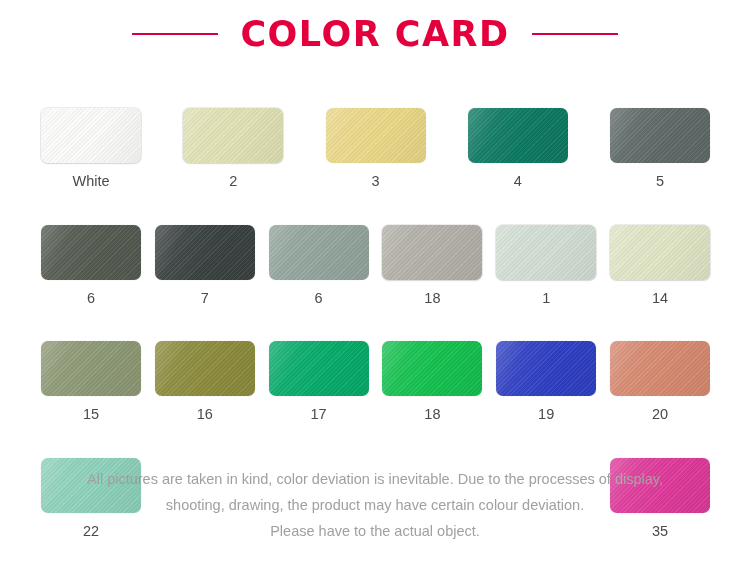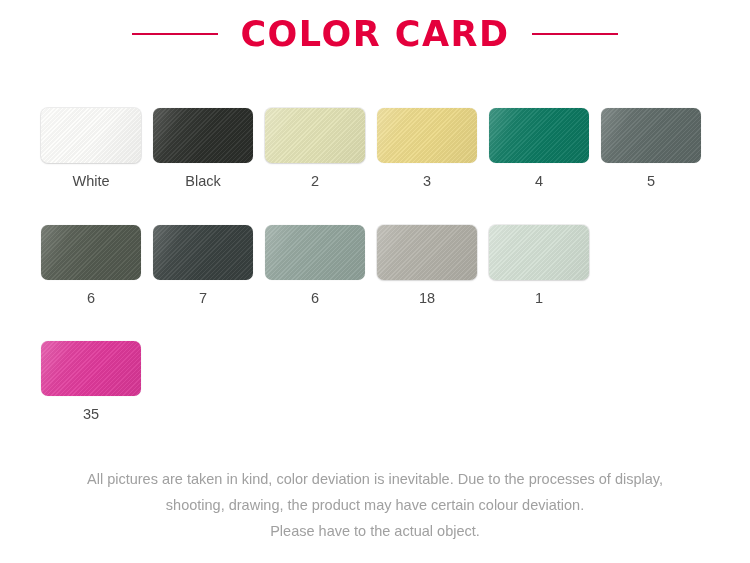--- a/index.html
+++ b/index.html
@@ -49,20 +49,21 @@
   .grid {
     position: absolute;
     left: 41px;
     top: 108px;
     width: 669px;
   }
   .row {
     display: flex;
     gap: 12px;
     margin-bottom: 36px;
+    justify-content: space-between;
   }
   .cell {
     width: 100px;
     display: flex;
     flex-direction: column;
     align-items: center;
   }
   .swatch {
     position: relative;
     width: 100px;
@@ -132,24 +133,20 @@
     <div class="rule" style="background: rgb(214, 0, 63);"></div>
   </div>
 
   <div class="grid">
       <div class="row">
         <div class="cell">
           <div class="swatch light" style="background: rgb(253, 253, 251);"></div>
           <div class="label">White</div>
         </div>
         <div class="cell">
-          <div class="swatch" style="background: rgb(44, 47, 43);"></div>
-          <div class="label">Black</div>
-        </div>
-        <div class="cell">
           <div class="swatch light" style="background: rgb(227, 227, 182);"></div>
           <div class="label">2</div>
         </div>
         <div class="cell">
           <div class="swatch" style="background: rgb(236, 217, 136);"></div>
           <div class="label">3</div>
         </div>
         <div class="cell">
           <div class="swatch" style="background: rgb(13, 122, 98);"></div>
           <div class="label">4</div>
@@ -173,22 +170,56 @@
           <div class="label">6</div>
         </div>
         <div class="cell">
           <div class="swatch light" style="background: rgb(180, 178, 169);"></div>
           <div class="label">18</div>
         </div>
         <div class="cell">
           <div class="swatch light" style="background: rgb(211, 224, 212);"></div>
           <div class="label">1</div>
         </div>
-      </div>
-      <div class="row">
+        <div class="cell">
+          <div class="swatch light" style="background: rgb(226, 231, 199);"></div>
+          <div class="label">14</div>
+        </div>
+      </div>
+      <div class="row">
+        <div class="cell">
+          <div class="swatch" style="background: rgb(142, 154, 118);"></div>
+          <div class="label">15</div>
+        </div>
+        <div class="cell">
+          <div class="swatch" style="background: rgb(141, 140, 62);"></div>
+          <div class="label">16</div>
+        </div>
+        <div class="cell">
+          <div class="swatch" style="background: rgb(6, 172, 107);"></div>
+          <div class="label">17</div>
+        </div>
+        <div class="cell">
+          <div class="swatch" style="background: rgb(20, 194, 79);"></div>
+          <div class="label">18</div>
+        </div>
+        <div class="cell">
+          <div class="swatch" style="background: rgb(47, 63, 196);"></div>
+          <div class="label">19</div>
+        </div>
+        <div class="cell">
+          <div class="swatch" style="background: rgb(216, 138, 113);"></div>
+          <div class="label">20</div>
+        </div>
+      </div>
+      <div class="row">
+        <div class="cell">
+          <div class="swatch" style="background: rgb(142, 211, 189);"></div>
+          <div class="label">22</div>
+        </div>
         <div class="cell">
           <div class="swatch" style="background: rgb(224, 57, 155);"></div>
           <div class="label">35</div>
         </div>
       </div>
     </div>
 
   <div class="footer">
     <div>All pictures are taken in kind, color deviation is inevitable. Due to the processes of display,</div>
     <div>shooting, drawing, the product may have certain colour deviation.</div>

